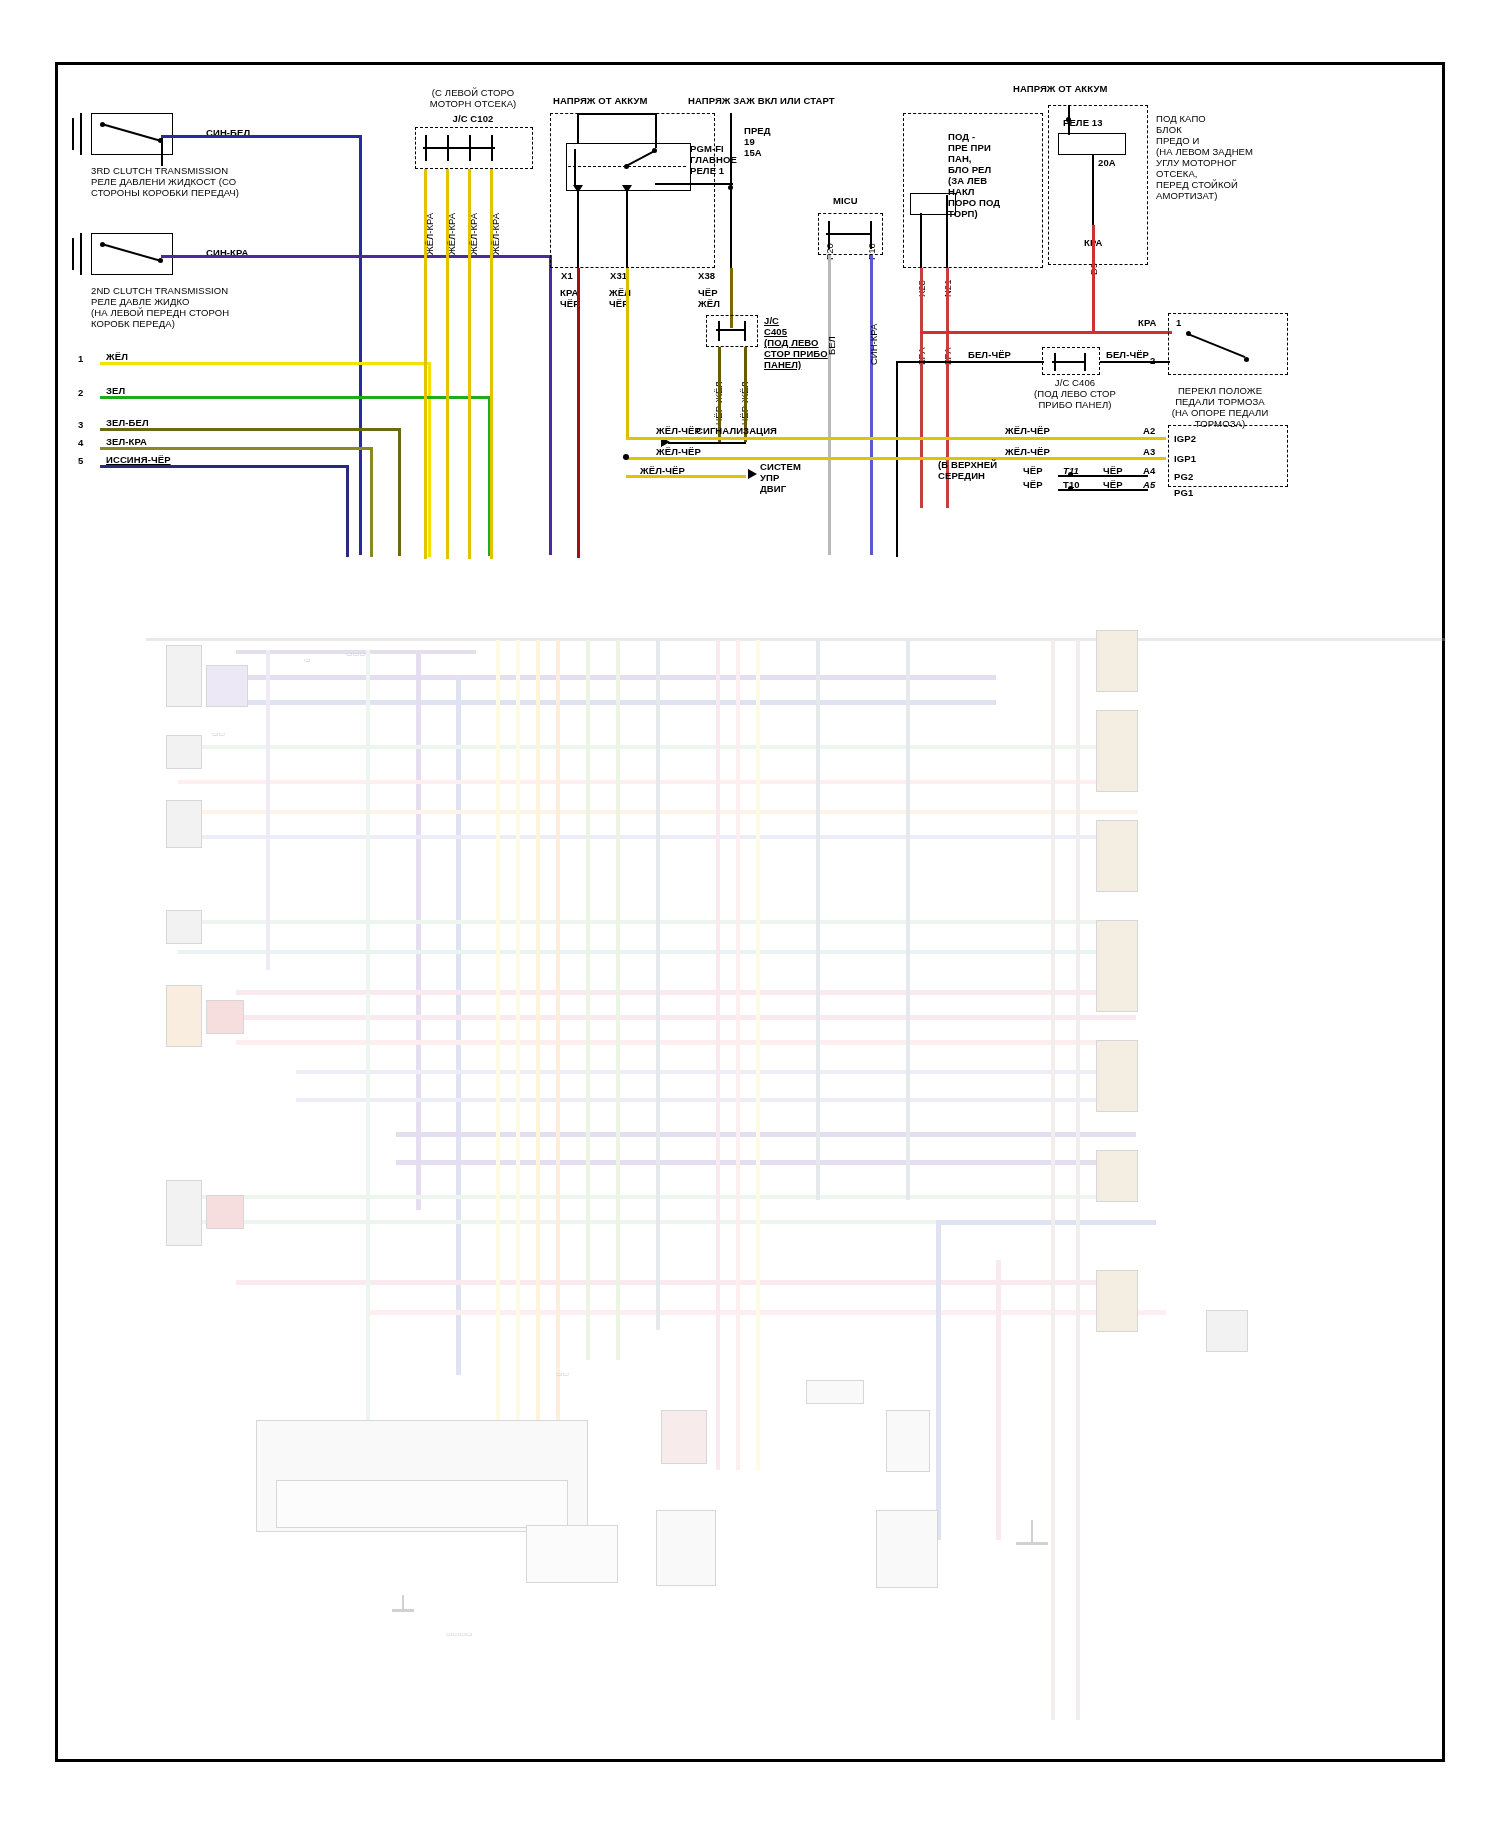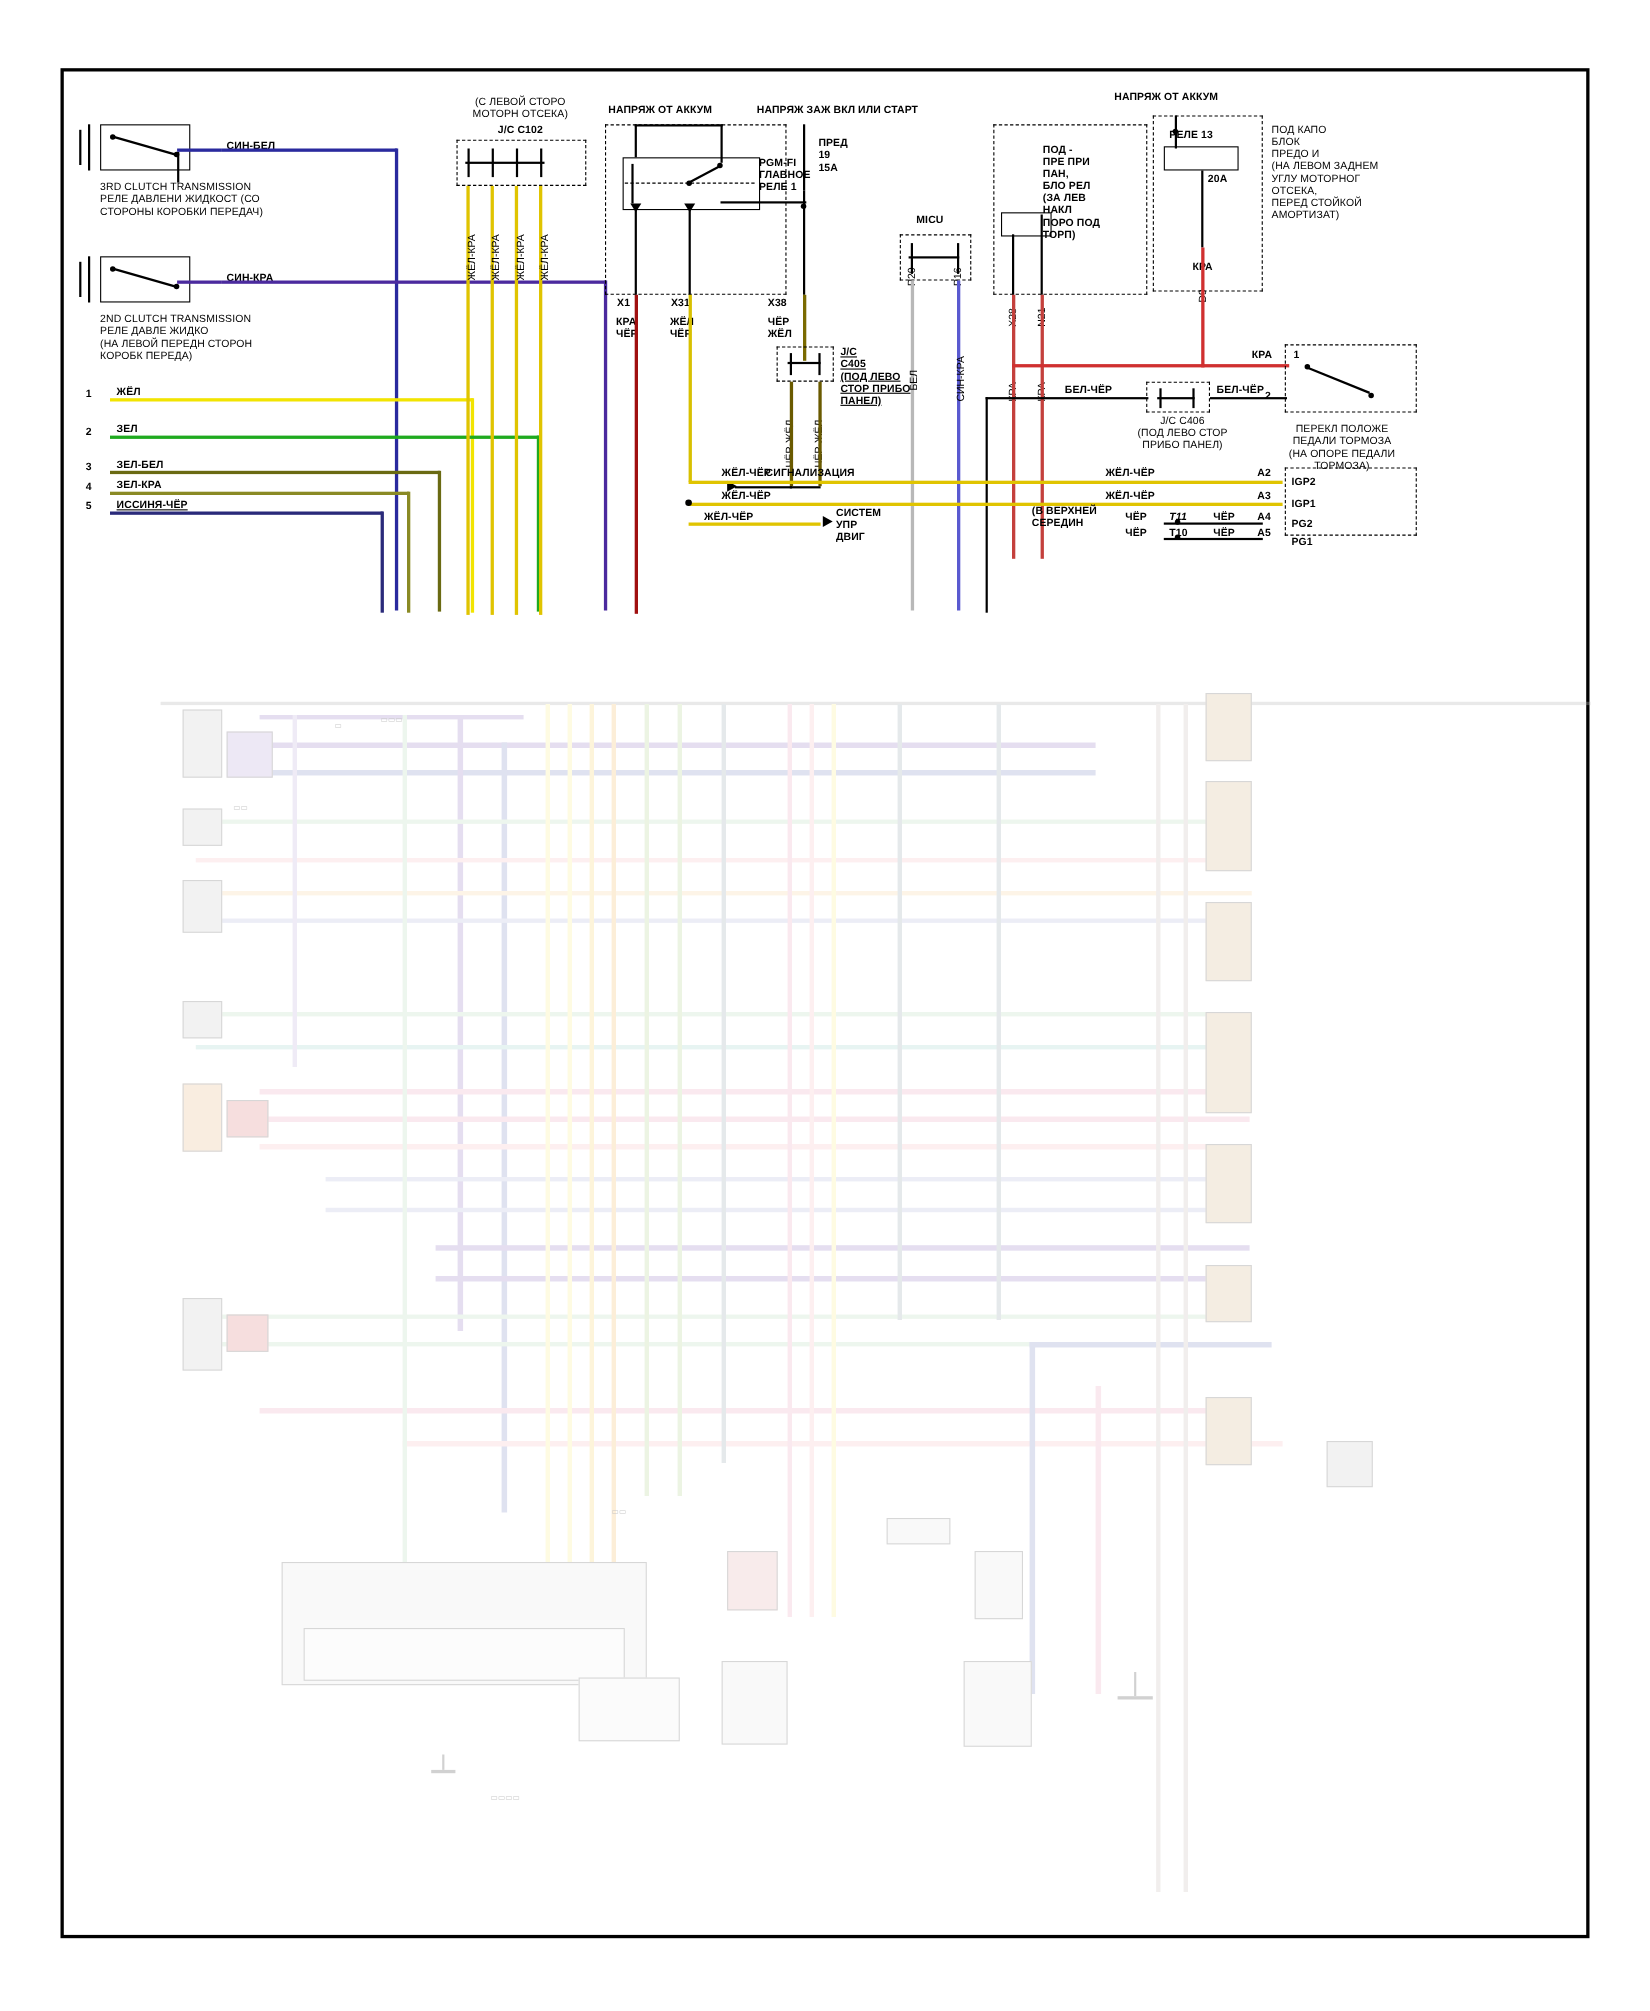--- a/index.html
+++ b/index.html
@@ -276,21 +276,21 @@
 
     <div class="lbl b" style="left:965px;top:400px;">ЧЁР</div>
     <div class="lbl b" style="left:1005px;top:400px;font-style:italic;">T11</div>
     <div class="lbl b" style="left:1045px;top:400px;">ЧЁР</div>
     <div class="lbl b" style="left:1085px;top:400px;">A4</div>
     <div class="lbl b" style="left:1116px;top:406px;">PG2</div>
 
     <div class="lbl b" style="left:965px;top:414px;">ЧЁР</div>
     <div class="lbl b" style="left:1005px;top:414px;">T10</div>
     <div class="lbl b" style="left:1045px;top:414px;">ЧЁР</div>
-    <div class="lbl b" style="left:1085px;top:414px;">A5</div>
+    <div class="lbl b" style="left:1085px;top:414px;font-style:italic;">A5</div>
     <div class="lbl b" style="left:1116px;top:422px;">PG1</div>
 
     <div class="line" style="left:1000px;top:410px;width:90px;height:2px;"></div>
     <div class="line" style="left:1000px;top:424px;width:90px;height:2px;"></div>
     <div class="sdot" style="left:1010px;top:407px;"></div>
     <div class="sdot" style="left:1010px;top:421px;"></div>
 
     <div id="faded">
 
       <div class="fw" style="left:30px;top:18px;width:1300px;height:3px;background:#bdbdbd;"></div>

